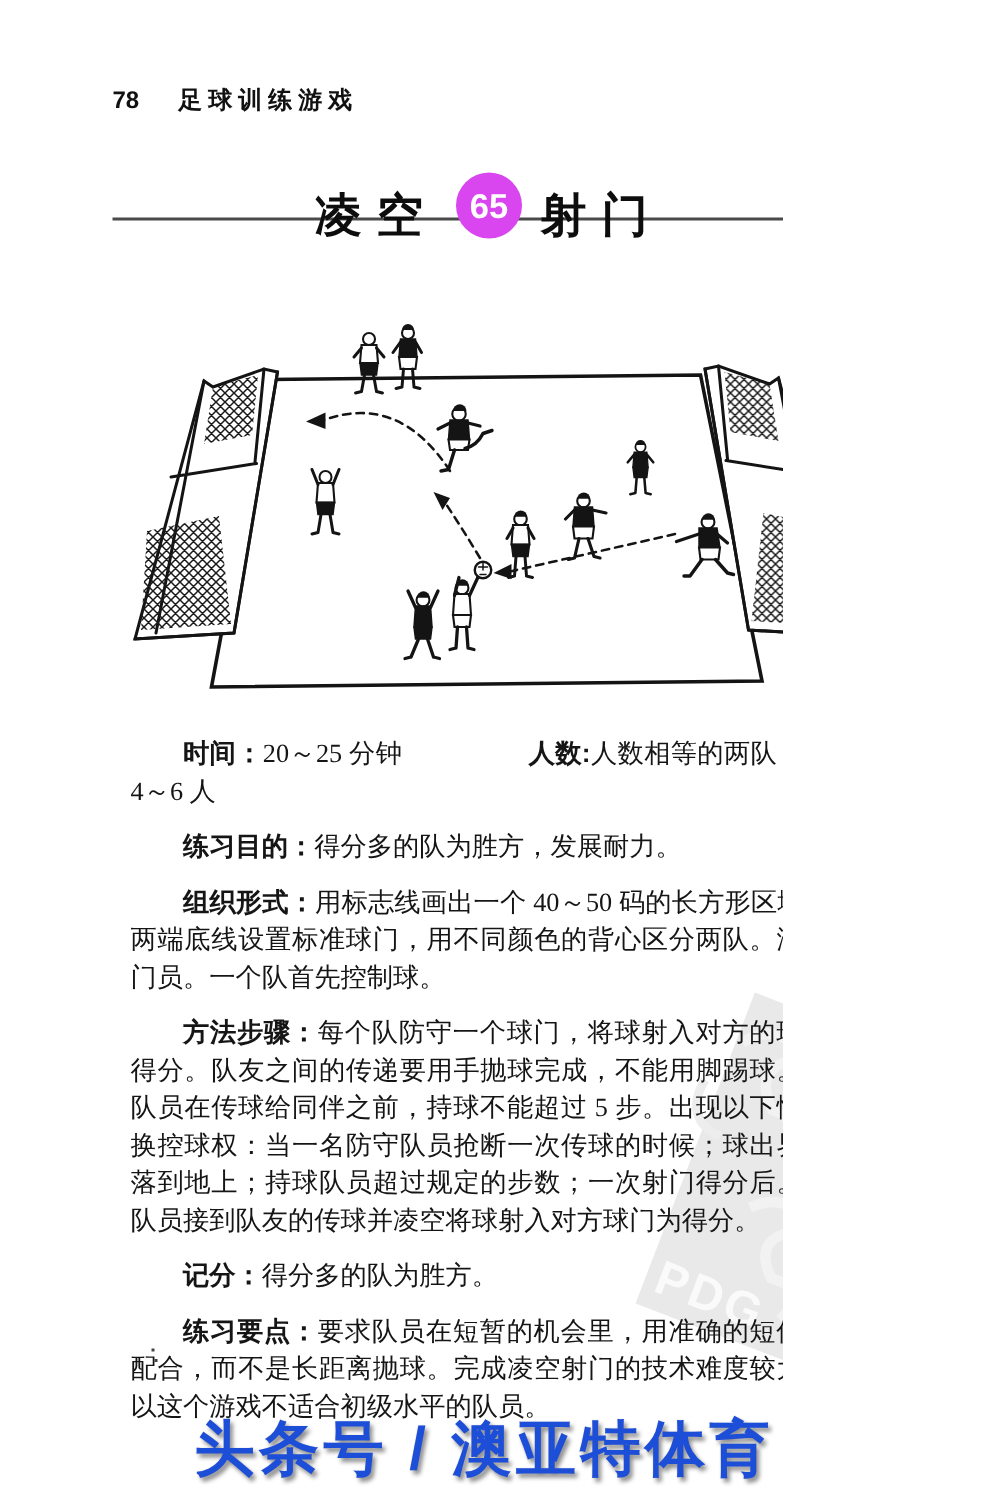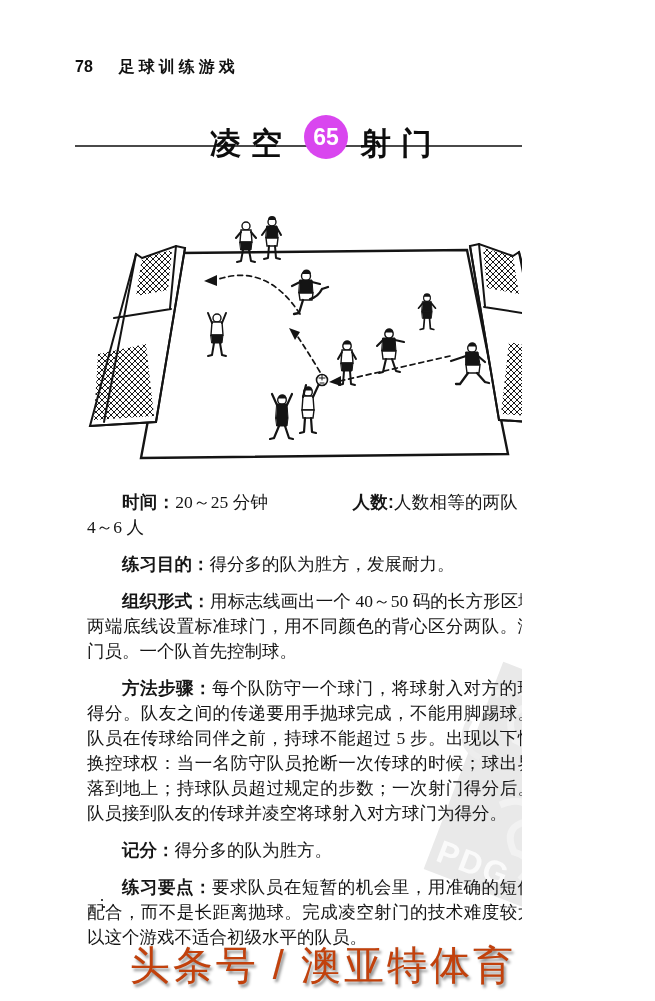--- a/index.html
+++ b/index.html
@@ -32,22 +32,22 @@
            font-size:17.5px;line-height:25px;text-align:justify;color:#151515;}
   .content p{margin:12px;text-indent:2em;}
   .lbl{font-family:"Liberation Sans",sans-serif;font-weight:700;}
   .gap{display:inline-block;width:84px;}
 
   .stray-dots{position:absolute;left:101px;top:899px;width:2px;height:2px;background:#444;
               box-shadow:2px 7px 0 #444;z-index:2;}
 
   
   .footer{position:absolute;top:938px;right:6px;z-index:3;white-space:nowrap;
-          font-family:"Liberation Sans",sans-serif;font-weight:400;font-size:40px;
-          letter-spacing:3px;color:#c2410c;
+          font-family:"Liberation Sans",sans-serif;font-weight:700;font-size:40px;
+          letter-spacing:3px;color:#1d4ed8;
           text-shadow:2px 3px 3px #8f8f8f,0 0 1px #cfcfcf;}
 </style>
 </head>
 <body>
 
 <div class="page">
 
   <div class="hdr">
     <span>78</span><span class="book-title">足球训练游戏</span>
   </div>

